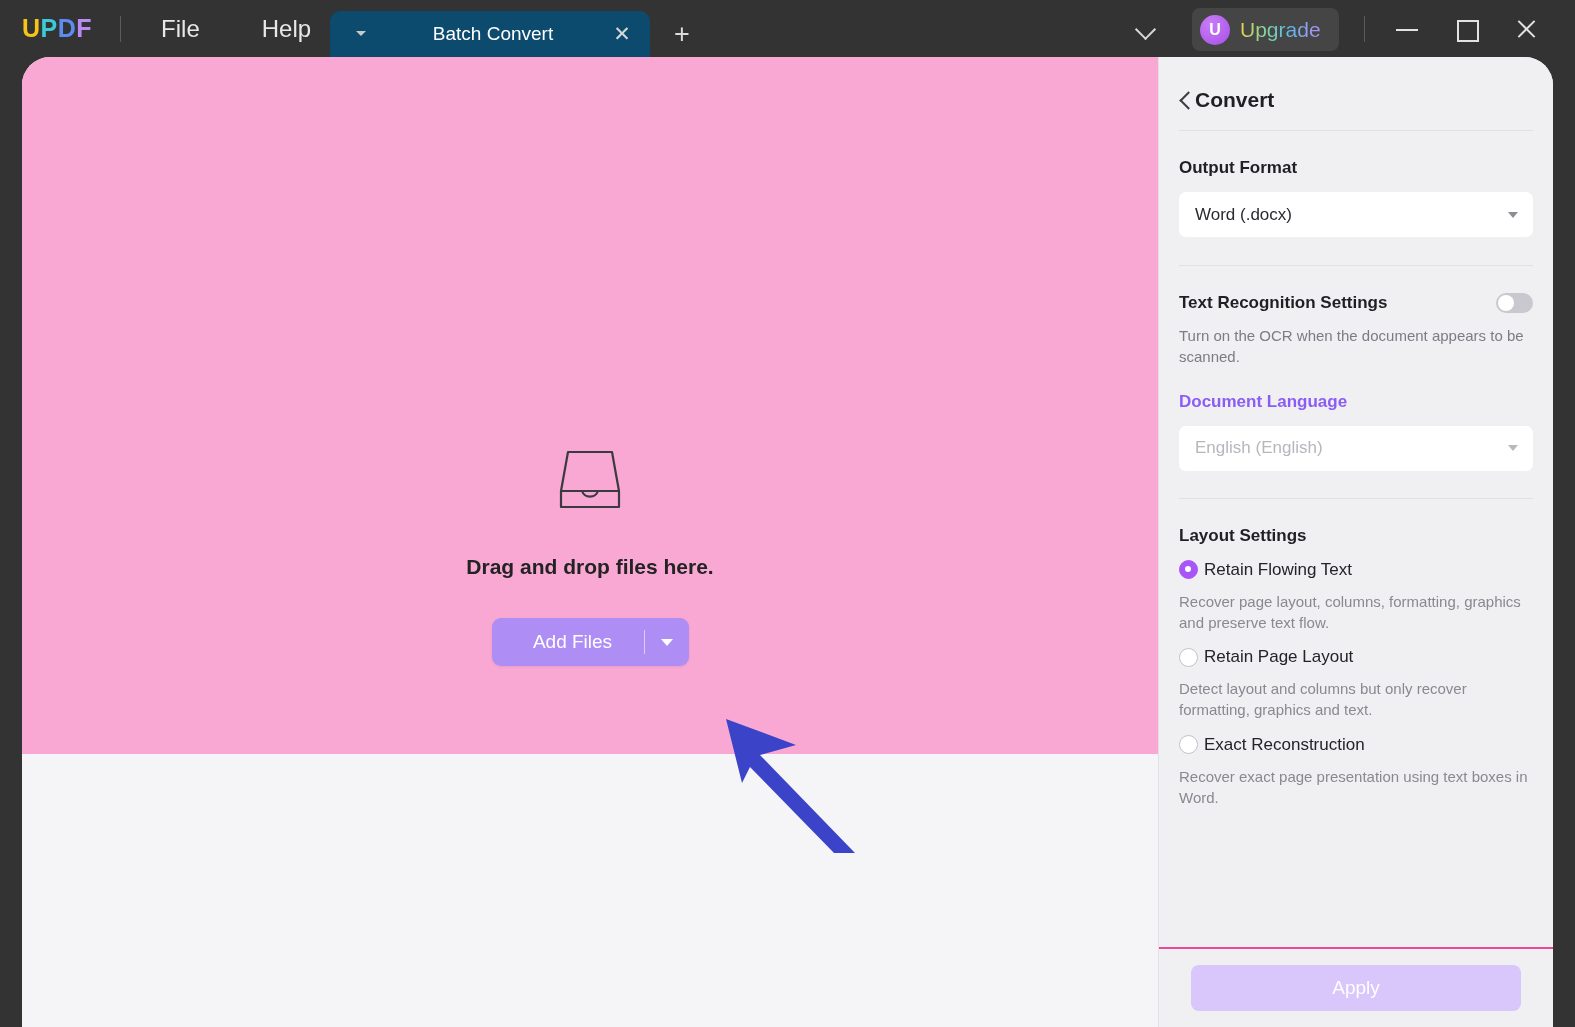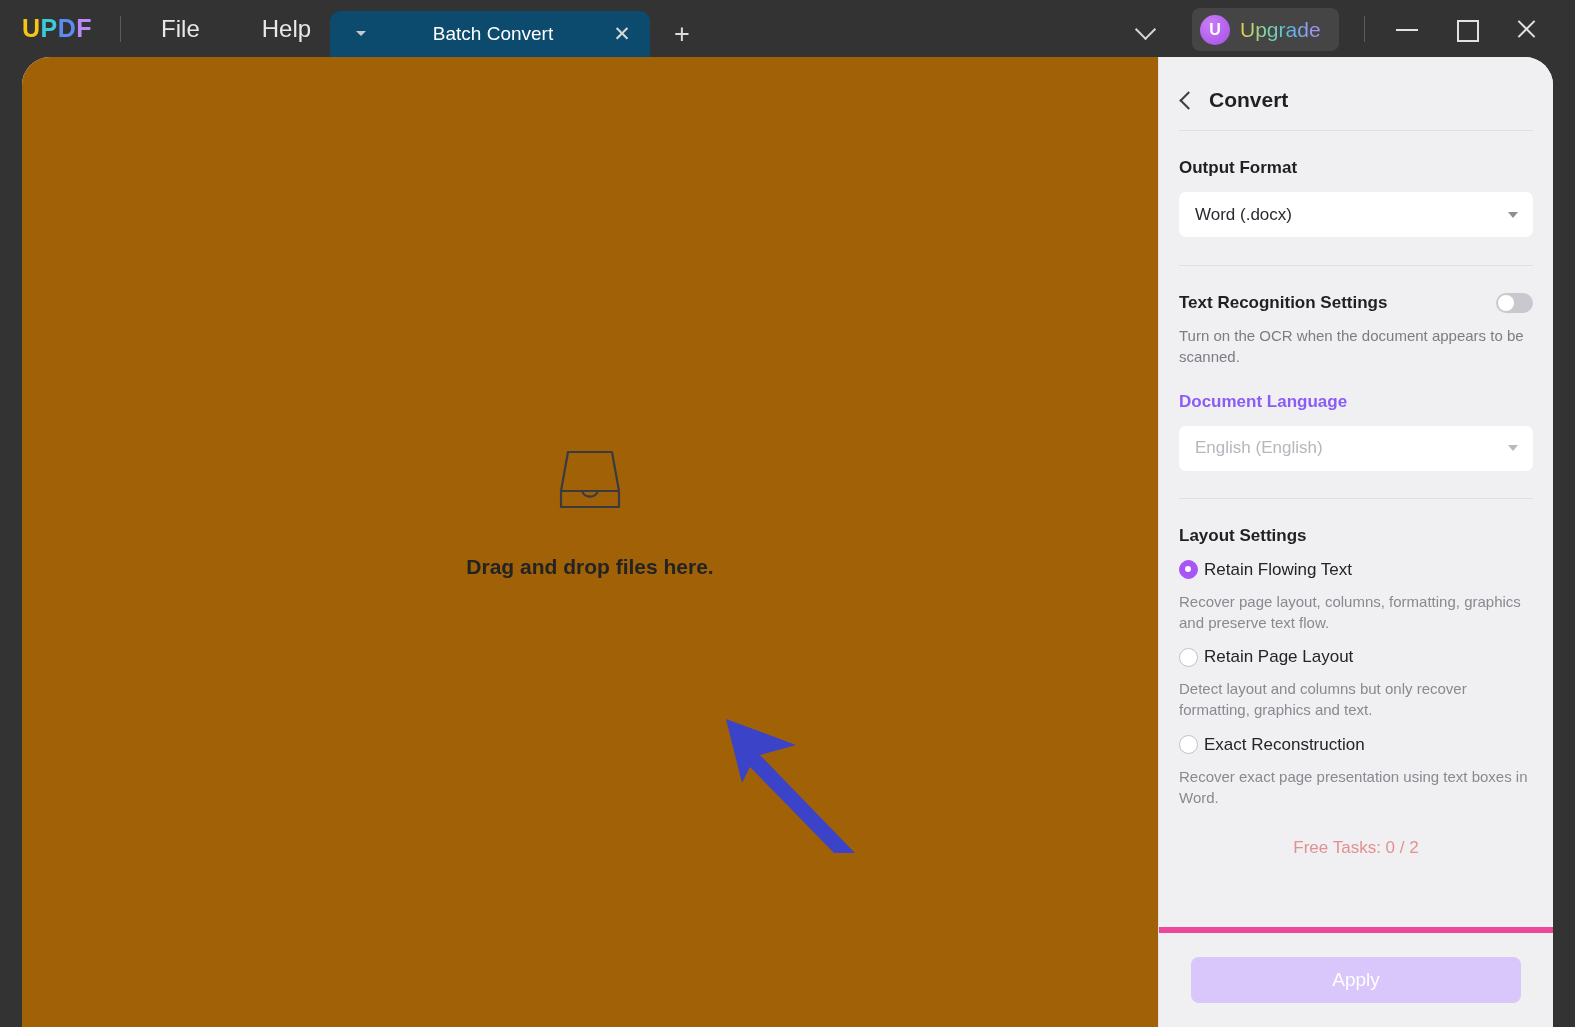--- a/index.html
+++ b/index.html
@@ -219,22 +219,22 @@
     height: 970px;
     background: #f5f5f7;
     border-radius: 28px 28px 0 0;
     overflow: hidden;
     display: flex;
   }
 
   .dropzone {
     position: relative;
     width: 1136px;
-    height: 970px;
-    background: #a16207;
+    height: 697px;
+    background: #f9a8d4;
   }
 
   .dz-center {
     position: absolute;
     left: 0;
     top: 392px;
     width: 1136px;
     display: flex;
     flex-direction: column;
     align-items: center;
@@ -305,21 +305,20 @@
     height: 970px;
     background: #f0eff2;
     border-left: 1px solid #e2e1e5;
     display: flex;
     flex-direction: column;
   }
 
   .panel-header {
     display: flex;
     align-items: center;
-    gap: 14px;
     padding: 22px 4px 0 18px;
     height: 63px;
   }
   .back-chevron {
     width: 18px; height: 18px;
     position: relative;
     cursor: pointer;
   }
   .back-chevron::after {
     content: "";
@@ -459,22 +458,22 @@
 
   .free-tasks {
     margin-top: 30px;
     text-align: center;
     font-size: 17px;
     color: #e19191;
     user-select: none;
   }
 
   .panel-footer {
-    height: 100px;
-    border-top: 6px solid #ec4899;
+    height: 80px;
+    border-top: 2px solid #ec4899;
     display: flex;
     align-items: center;
     justify-content: center;
   }
   .apply-btn {
     width: 330px;
     height: 46px;
     background: #d9c6fb;
     border-radius: 8px;
     color: #ffffff;
@@ -533,20 +532,25 @@
       <div class="dz-center">
 
         <svg class="tray-icon" viewBox="0 0 68 62">
           <path d="M12 3 L56 3 L63 42 L5 42 Z" fill="none" stroke="#3a3a40" stroke-width="2.2" stroke-linejoin="round"></path>
           <path d="M5 42 L5 58 L63 58 L63 42" fill="none" stroke="#3a3a40" stroke-width="2.2" stroke-linejoin="round"></path>
           <path d="M5 42 L26 42 A8.5 8.5 0 0 0 42 42 L63 42" fill="none" stroke="#3a3a40" stroke-width="2.2" stroke-linejoin="round"></path>
         </svg>
 
         <div class="dz-text">Drag and drop files here.</div>
 
+        <div class="addfiles-btn">
+          <span class="addfiles-label">Add Files</span>
+          <span class="addfiles-sep"></span>
+          <span class="addfiles-caret"></span>
+        </div>
       </div>
 
       <svg class="pointer-arrow" viewBox="0 0 160 160">
         <path d="M14 14 L84 40 L48 50 L143 148 L122 148 L38 62 L30 78 Z" fill="#3b43c8"></path>
       </svg>
     </div>
 
     <div class="panel">
 
       <div class="panel-header">
@@ -601,21 +605,20 @@
           <span class="radio-label">Retain Page Layout</span>
         </div>
         <div class="radio-desc">Detect layout and columns but only recover formatting, graphics and text.</div>
 
         <div class="radio-row">
           <span class="radio"></span>
           <span class="radio-label">Exact Reconstruction</span>
         </div>
         <div class="radio-desc">Recover exact page presentation using text boxes in Word.</div>
 
-        <div class="free-tasks">Free Tasks: 0 / 2</div>
       </div>
 
       <div class="panel-footer">
         <div class="apply-btn">Apply</div>
       </div>
     </div>
   </div>
 </div>
 
 </body></html>

